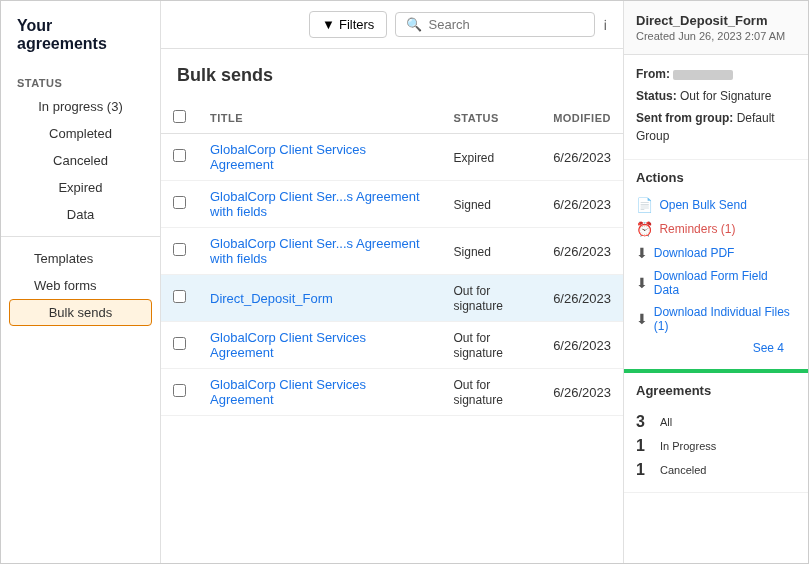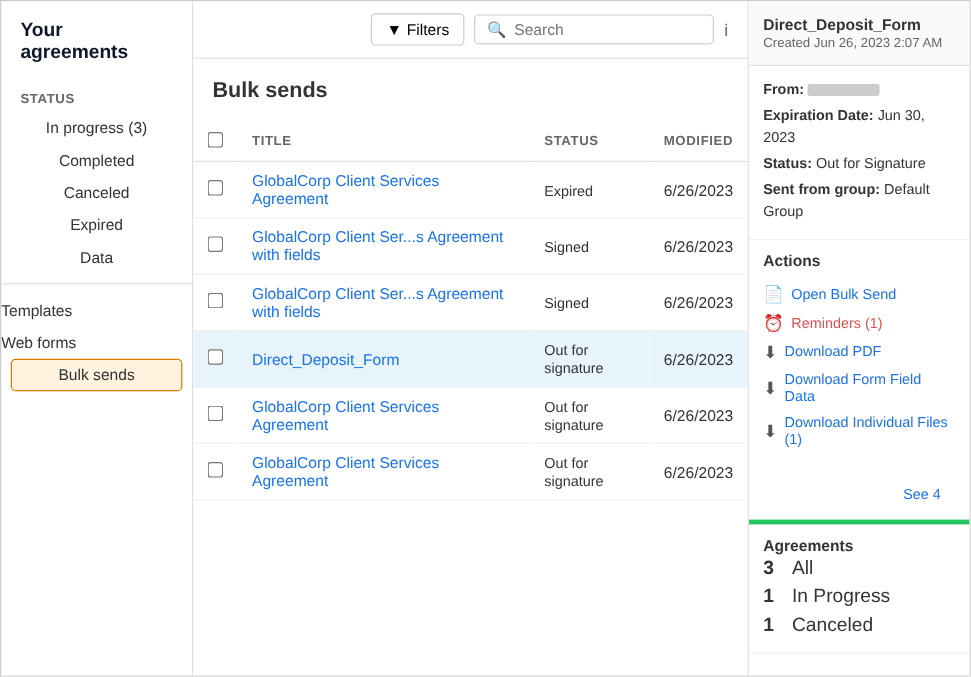--- a/index.html
+++ b/index.html
@@ -6,21 +6,21 @@
     body { font-family: -apple-system, BlinkMacSystemFont, 'Segoe UI', sans-serif; font-size: 13px; background: #fff; color: #333; }
     .app-container { display: flex; height: 564px; width: 809px; border: 1px solid #ccc; overflow: hidden; }
 
     
     .sidebar { width: 160px; min-width: 160px; border-right: 1px solid #e0e0e0; padding: 16px 0; display: flex; flex-direction: column; }
     .sidebar-title { font-size: 16px; font-weight: 600; padding: 0 16px 16px; color: #0f172a; }
     .sidebar-section-label { font-size: 11px; font-weight: 600; color: #666; padding: 8px 16px 4px; text-transform: uppercase; letter-spacing: 0.5px; }
     .sidebar-item { padding: 6px 16px; cursor: pointer; font-size: 13px; color: #333; text-align: center; }
     .sidebar-item.active { background: #fff3e0; border: 1.5px solid #e07b00; border-radius: 4px; margin: 0 8px; padding: 5px 8px; font-weight: 500; }
     .sidebar-divider { border: none; border-top: 1px solid #e0e0e0; margin: 8px 0; }
-    .sidebar-item-plain { padding: 6px 0; cursor: pointer; font-size: 13px; color: #333; }
+    .sidebar-item-plain { padding: 6px 33px; cursor: pointer; font-size: 13px; color: #333; }
 
     
     .main-content { flex: 1; display: flex; flex-direction: column; overflow: hidden; }
     .toolbar { display: flex; align-items: center; gap: 8px; padding: 10px 16px; border-bottom: 1px solid #e0e0e0; }
     .filter-btn { display: flex; align-items: center; gap: 4px; padding: 5px 12px; border: 1px solid #ccc; border-radius: 4px; background: #fff; cursor: pointer; font-size: 13px; }
     .search-box { display: flex; align-items: center; gap: 6px; border: 1px solid #ccc; border-radius: 4px; padding: 4px 10px; width: 200px; }
     .search-box input { border: none; outline: none; font-size: 13px; width: 100%; }
     .info-icon { color: #666; cursor: pointer; font-size: 14px; }
 
     .content-area { flex: 1; overflow-y: auto; }
@@ -48,27 +48,27 @@
     .panel-row { margin-bottom: 4px; line-height: 1.5; }
     .panel-label { font-weight: 600; }
     .panel-value { color: #333; }
     .panel-value.redacted { display: inline-block; width: 60px; height: 10px; background: #ccc; border-radius: 2px; vertical-align: middle; }
 
     .actions-section { padding: 10px 12px; border-bottom: 4px solid #22c55e; }
     .actions-title { font-size: 13px; font-weight: 600; margin-bottom: 8px; }
     .action-item { display: flex; align-items: center; gap: 6px; padding: 4px 0; cursor: pointer; color: #1a73e8; font-size: 12px; }
     .action-icon { font-size: 14px; color: #555; }
     .action-item.highlighted-action { color: #d9534f; }
-    .see-all { color: #1a73e8; font-size: 12px; text-align: right; padding: 4px 12px; cursor: pointer; margin-top: 24px; }
+    .see-all { color: #1a73e8; font-size: 12px; text-align: right; padding: 4px 12px; cursor: pointer; }
 
     .agreements-section { padding: 10px 12px; border-bottom: 1px solid #f0f0f0; }
-    .agreements-title { font-size: 13px; font-weight: 600; margin-bottom: 0; }
+    .agreements-title { font-size: 13px; font-weight: 600; margin-bottom: 12px; }
     .agreement-row { display: flex; align-items: center; gap: 8px; padding: 3px 0; }
     .agreement-count { font-size: 16px; font-weight: 600; color: #333; min-width: 16px; }
-    .agreement-label { font-size: 16px; color: #333; }
+    .agreement-label { font-size: 11px; color: #333; }
   </style>
 </head>
 <body>
 
 <div class="app-container">
 
   <div class="sidebar">
     <div class="sidebar-title">Your agreements</div>
     <div class="sidebar-section-label">STATUS</div>
 
@@ -174,24 +174,20 @@
       <div class="panel-title">Direct_Deposit_Form</div>
       <div class="panel-subtitle">Created Jun 26, 2023 2:07 AM</div>
     </div>
 
     <div class="panel-section">
       <div class="panel-row">
         <span class="panel-label">From:</span>
         <span class="panel-value redacted"></span>
       </div>
       <div class="panel-row">
-        <span class="panel-label">Expiration Date:</span>
-        <span class="panel-value">Jun 30, 2023</span>
-      </div>
-      <div class="panel-row">
         <span class="panel-label">Status:</span>
         <span class="panel-value">Out for Signature</span>
       </div>
       <div class="panel-row">
         <span class="panel-label">Sent from group:</span>
         <span class="panel-value">Default Group</span>
       </div>
     </div>
 
     <div class="actions-section">

